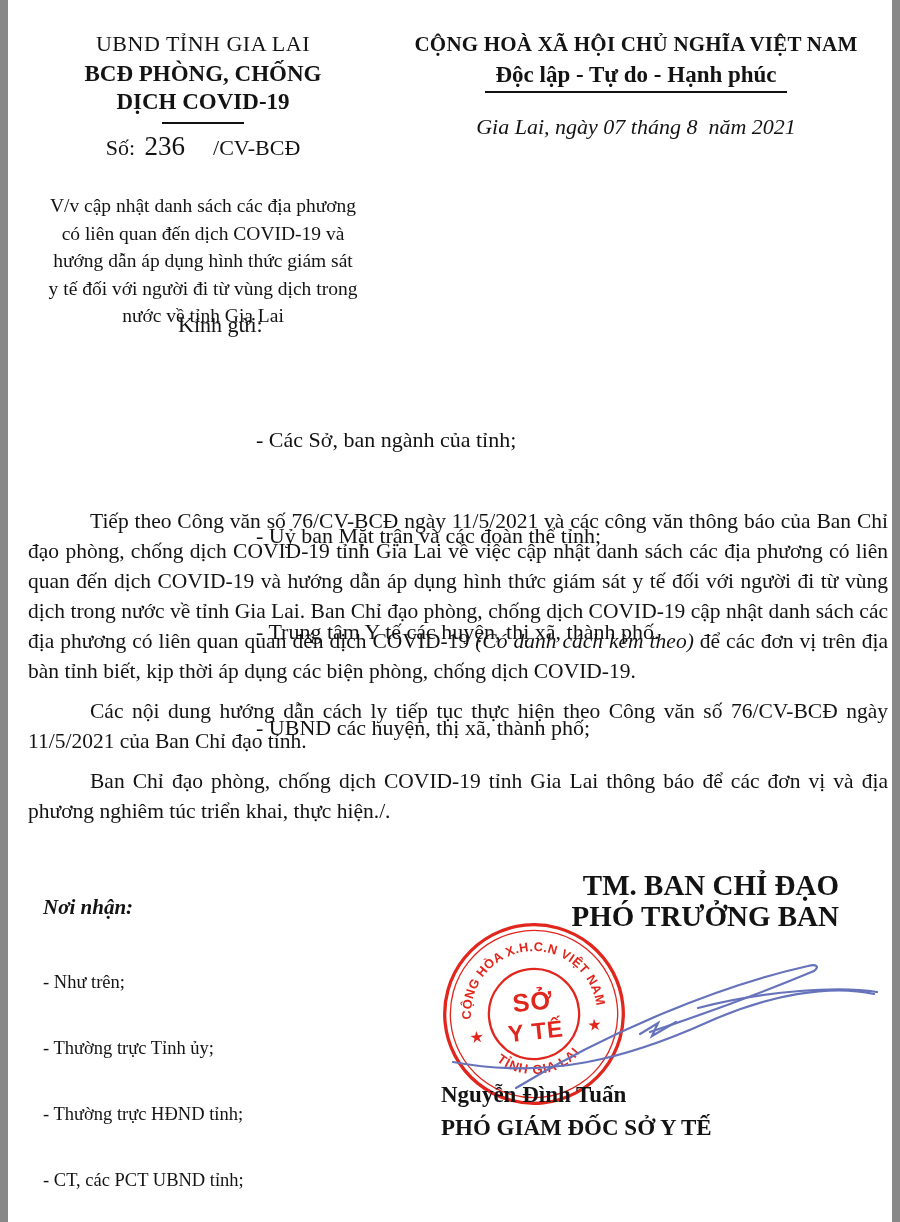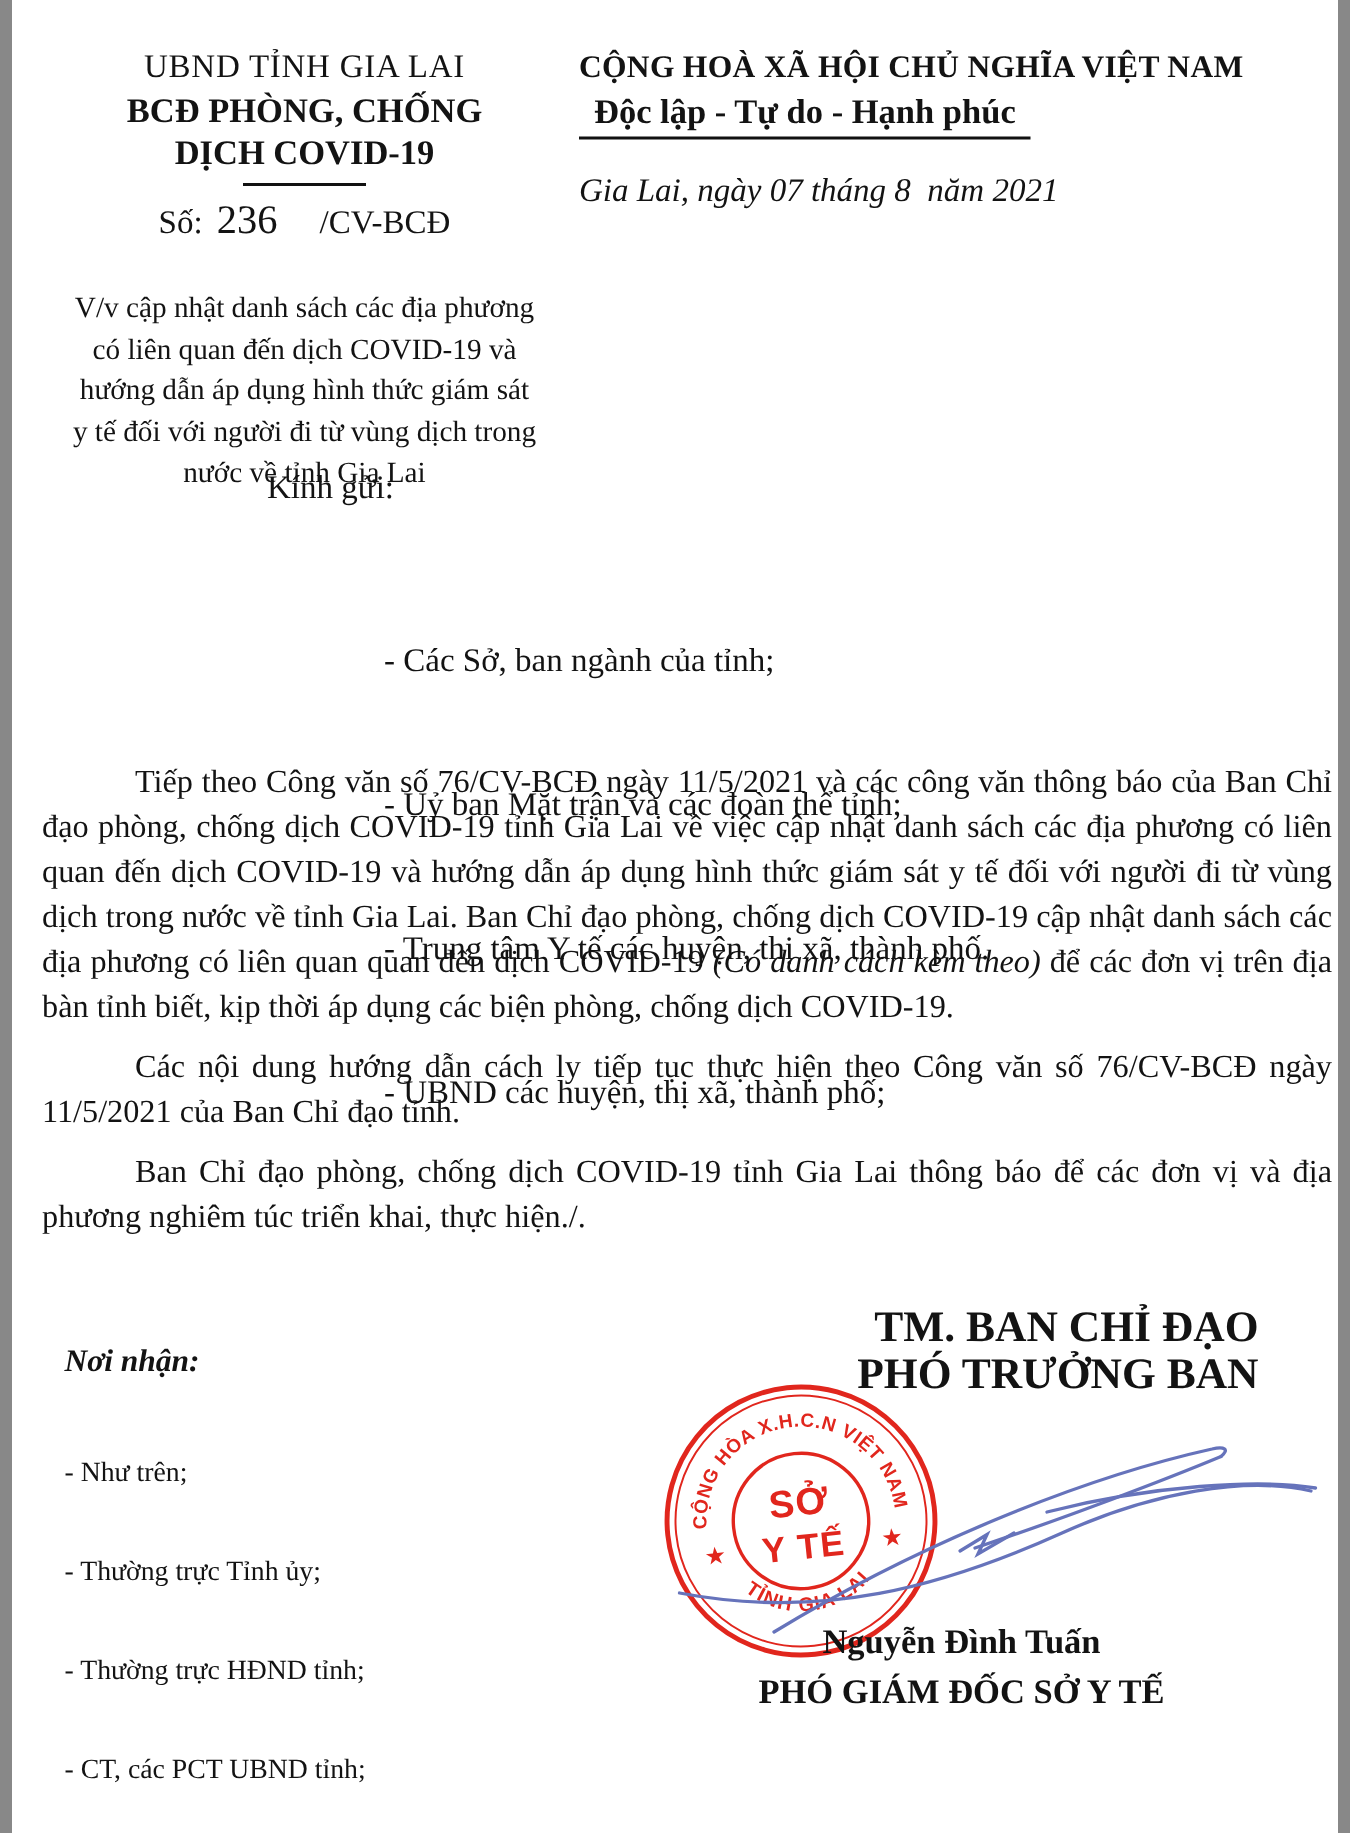--- a/index.html
+++ b/index.html
@@ -10,40 +10,40 @@
   }
   .abs{position:absolute;}
   
   .hdr-left{left:40px;top:30px;width:310px;text-align:center;line-height:1.25;}
   .org-parent{font-size:22px;letter-spacing:.5px;}
   .org-name{font-size:23px;font-weight:bold;margin-top:2px;}
   .hdr-sep{width:82px;height:2px;background:#111;margin:5px auto 6px auto;}
   .doc-number{font-size:22px;white-space:pre;}
   .doc-number .num{font-size:27px;padding:0 4px;}
   .doc-number .suffix{margin-left:24px;}
-  .hdr-right{left:378px;top:32px;width:500px;}
+  .hdr-right{left:378px;top:32px;width:500px;text-align:center;}
   .national-title{font-size:21px;font-weight:bold;letter-spacing:.2px;}
   .motto{display:inline-block;font-size:23px;font-weight:bold;
          border-bottom:2px solid #111;padding:2px 10px 3px 10px;margin-top:3px;}
   .place-date{font-size:22px;font-style:italic;margin-top:21px;white-space:pre;}
   
   .subject{left:26px;top:155px;width:338px;text-align:center;
            font-size:19.5px;line-height:27.5px;margin-top:37px;}
   
   .greet-label{left:170px;top:312px;font-size:22px;}
   .greet-list{left:248px;top:360px;font-size:22px;line-height:32px;white-space:pre;}
   
   .body-text{left:20px;top:506px;width:860px;font-size:21.5px;line-height:30px;
              text-align:justify;}
   .body-text p{margin:0 0 10px 0;text-indent:62px;}
   .it{font-style:italic;}
   
   .signoff{left:426px;top:870px;width:405px;text-align:right;
            font-size:29px;font-weight:bold;line-height:31px;}
-  .signer{left:433px;top:1078px;width:400px;text-align:center;
+  .signer{left:433px;top:1078px;width:400px;
           font-size:23px;font-weight:bold;line-height:33px;}
   
   .noinhan{left:35px;top:895px;width:380px;}
   .noinhan-label{font-size:21px;font-weight:bold;font-style:italic;}
   .noinhan-items{margin-top:7px;font-size:18.5px;line-height:22px;white-space:pre;}
   .seal-svg{left:432px;top:920px;}
   .ink-svg{left:420px;top:940px;pointer-events:none;}
 </style>
 </head>
 <body>

